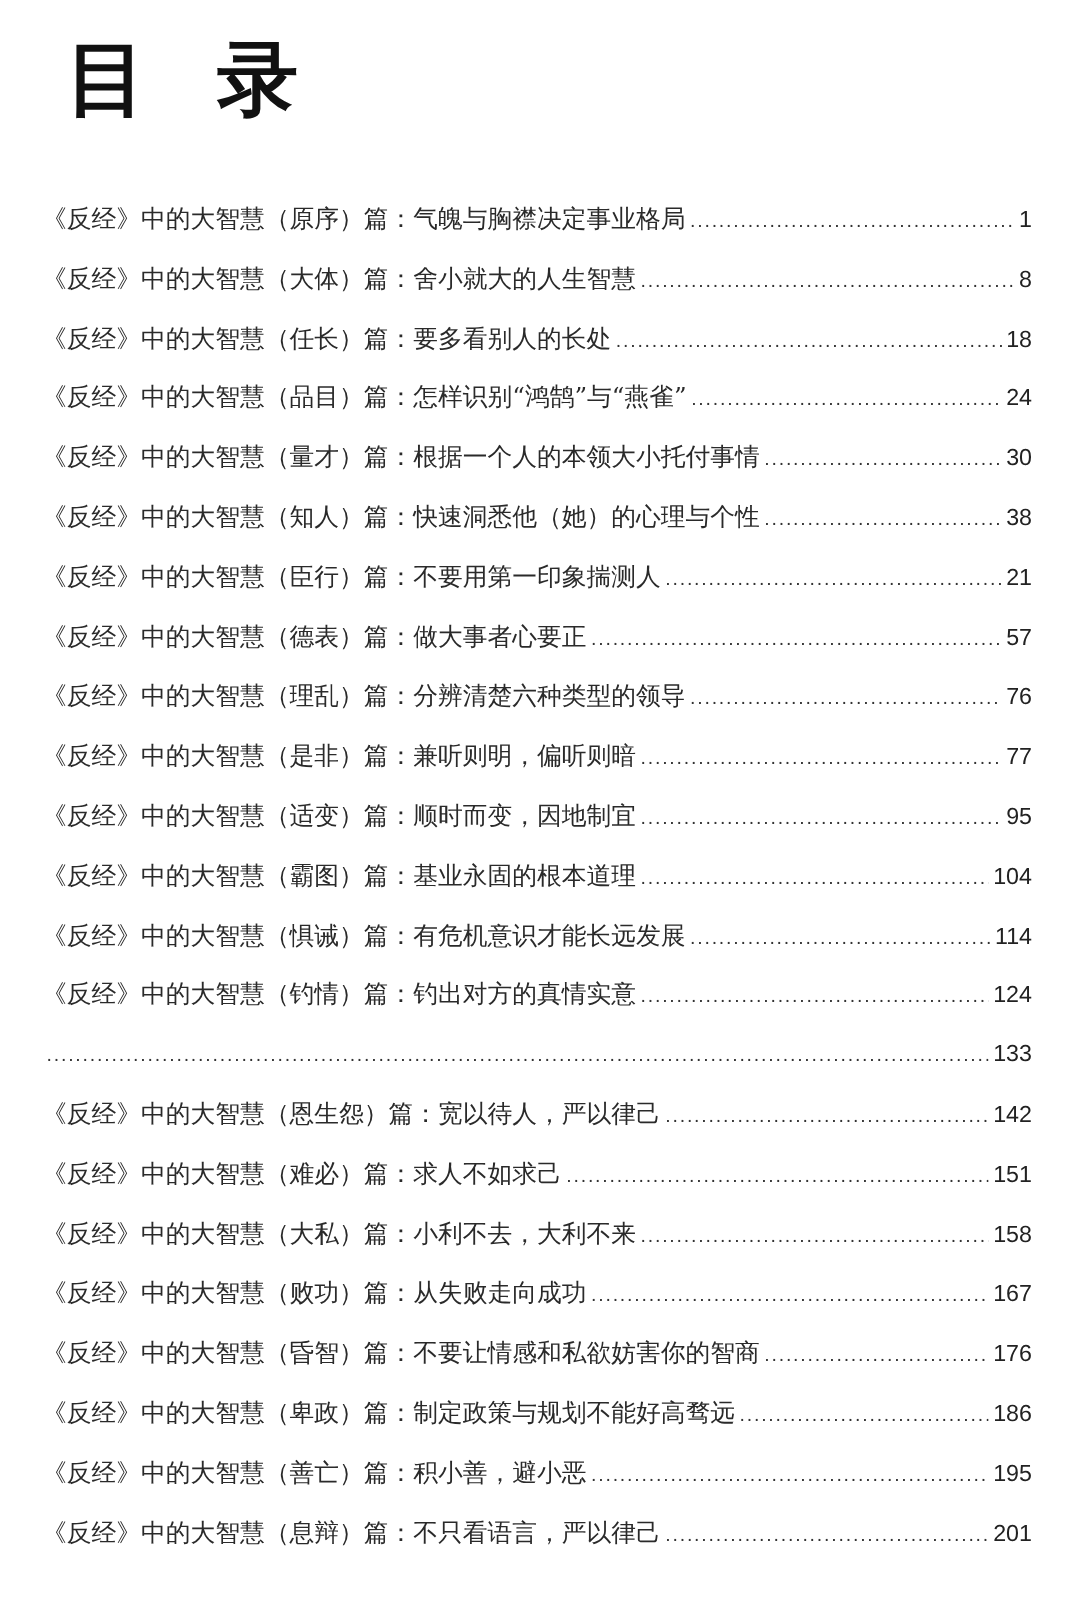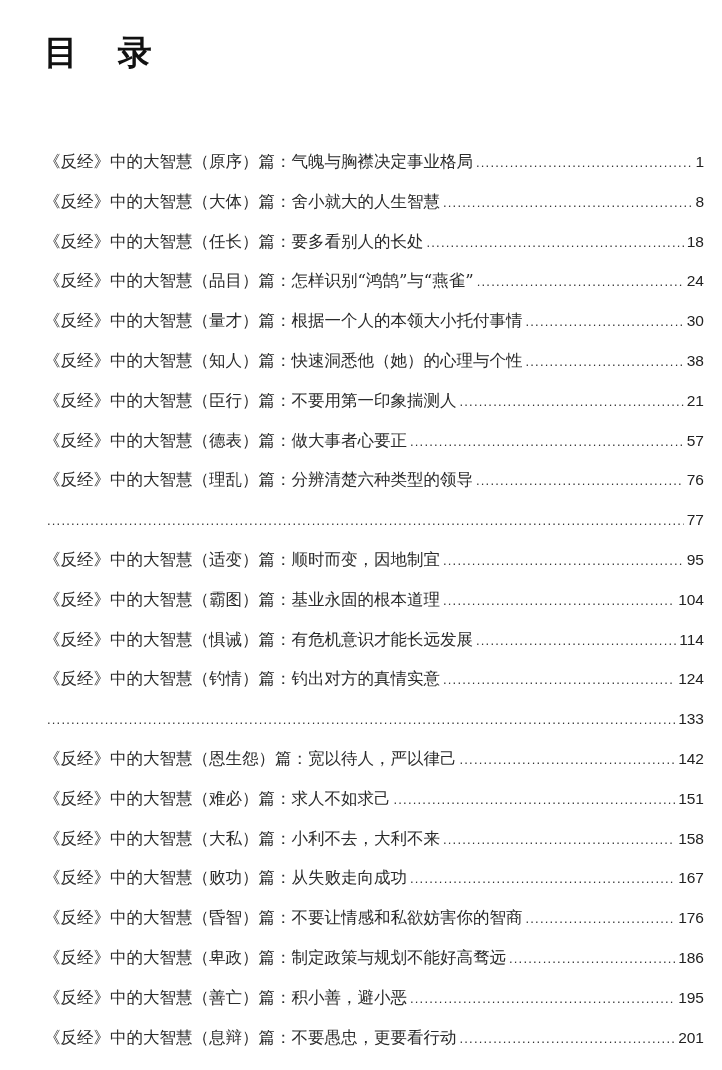--- a/index.html
+++ b/index.html
@@ -3,27 +3,27 @@
 <meta charset="utf-8">
 <style>
   html, body { margin: 0; padding: 0; background: #ffffff; }
   body {
     width: 722px; height: 1070px; position: relative; overflow: hidden;
     font-family: "DejaVu Serif", "Liberation Serif", serif;
     color: #1a1a1a;
   }
   .title {
     position: absolute; left: 44px; top: 22px;
-    font-size: 34px; font-weight: bold; letter-spacing: 14px;
+    font-size: 54px; font-weight: bold; letter-spacing: 14px;
     line-height: 60px; color: #111;
     font-family: "DejaVu Serif", "Liberation Serif", serif;
   }
   .toc {
     position: absolute; left: 28px; top: 126px; width: 660px;
-    list-style: none; margin: 16px; padding: 0;
+    list-style: none; margin: 0; padding: 0;
   }
   .toc-row {
     display: flex; align-items: baseline;
     height: 39.8px; line-height: 39.8px;
     font-size: 16.5px; color: #2a2a2a; white-space: nowrap;
   }
   .toc-text { flex: 0 0 auto; }
   .toc-leader {
     flex: 1 1 auto; overflow: hidden; margin: 0 3px 0 3px;
     font-family: "Liberation Sans", sans-serif; font-size: 13px;
@@ -82,20 +82,21 @@
       <span class="toc-text">《反经》中的大智慧（德表）篇：做大事者心要正</span>
       <span class="toc-leader"></span>
       <span class="toc-page">57</span>
     </li>
   <li class="toc-row">
       <span class="toc-text">《反经》中的大智慧（理乱）篇：分辨清楚六种类型的领导</span>
       <span class="toc-leader"></span>
       <span class="toc-page">76</span>
     </li>
   <li class="toc-row">
+      <span class="toc-text">《反经》中的大智慧（是非）篇：兼听则明，偏听则暗</span>
       <span class="toc-leader"></span>
       <span class="toc-page">77</span>
     </li>
   <li class="toc-row">
       <span class="toc-text">《反经》中的大智慧（适变）篇：顺时而变，因地制宜</span>
       <span class="toc-leader"></span>
       <span class="toc-page">95</span>
     </li>
   <li class="toc-row">
       <span class="toc-text">《反经》中的大智慧（霸图）篇：基业永固的根本道理</span>
@@ -145,17 +146,17 @@
       <span class="toc-text">《反经》中的大智慧（卑政）篇：制定政策与规划不能好高骛远</span>
       <span class="toc-leader"></span>
       <span class="toc-page">186</span>
     </li>
   <li class="toc-row">
       <span class="toc-text">《反经》中的大智慧（善亡）篇：积小善，避小恶</span>
       <span class="toc-leader"></span>
       <span class="toc-page">195</span>
     </li>
   <li class="toc-row">
-      <span class="toc-text">《反经》中的大智慧（息辩）篇：不要愚忠，更要看行动</span>
+      <span class="toc-text">《反经》中的大智慧（息辩）篇：不只看语言，严以律己</span>
       <span class="toc-leader"></span>
       <span class="toc-page">201</span>
     </li>
 </ul>
 
 </body></html>

